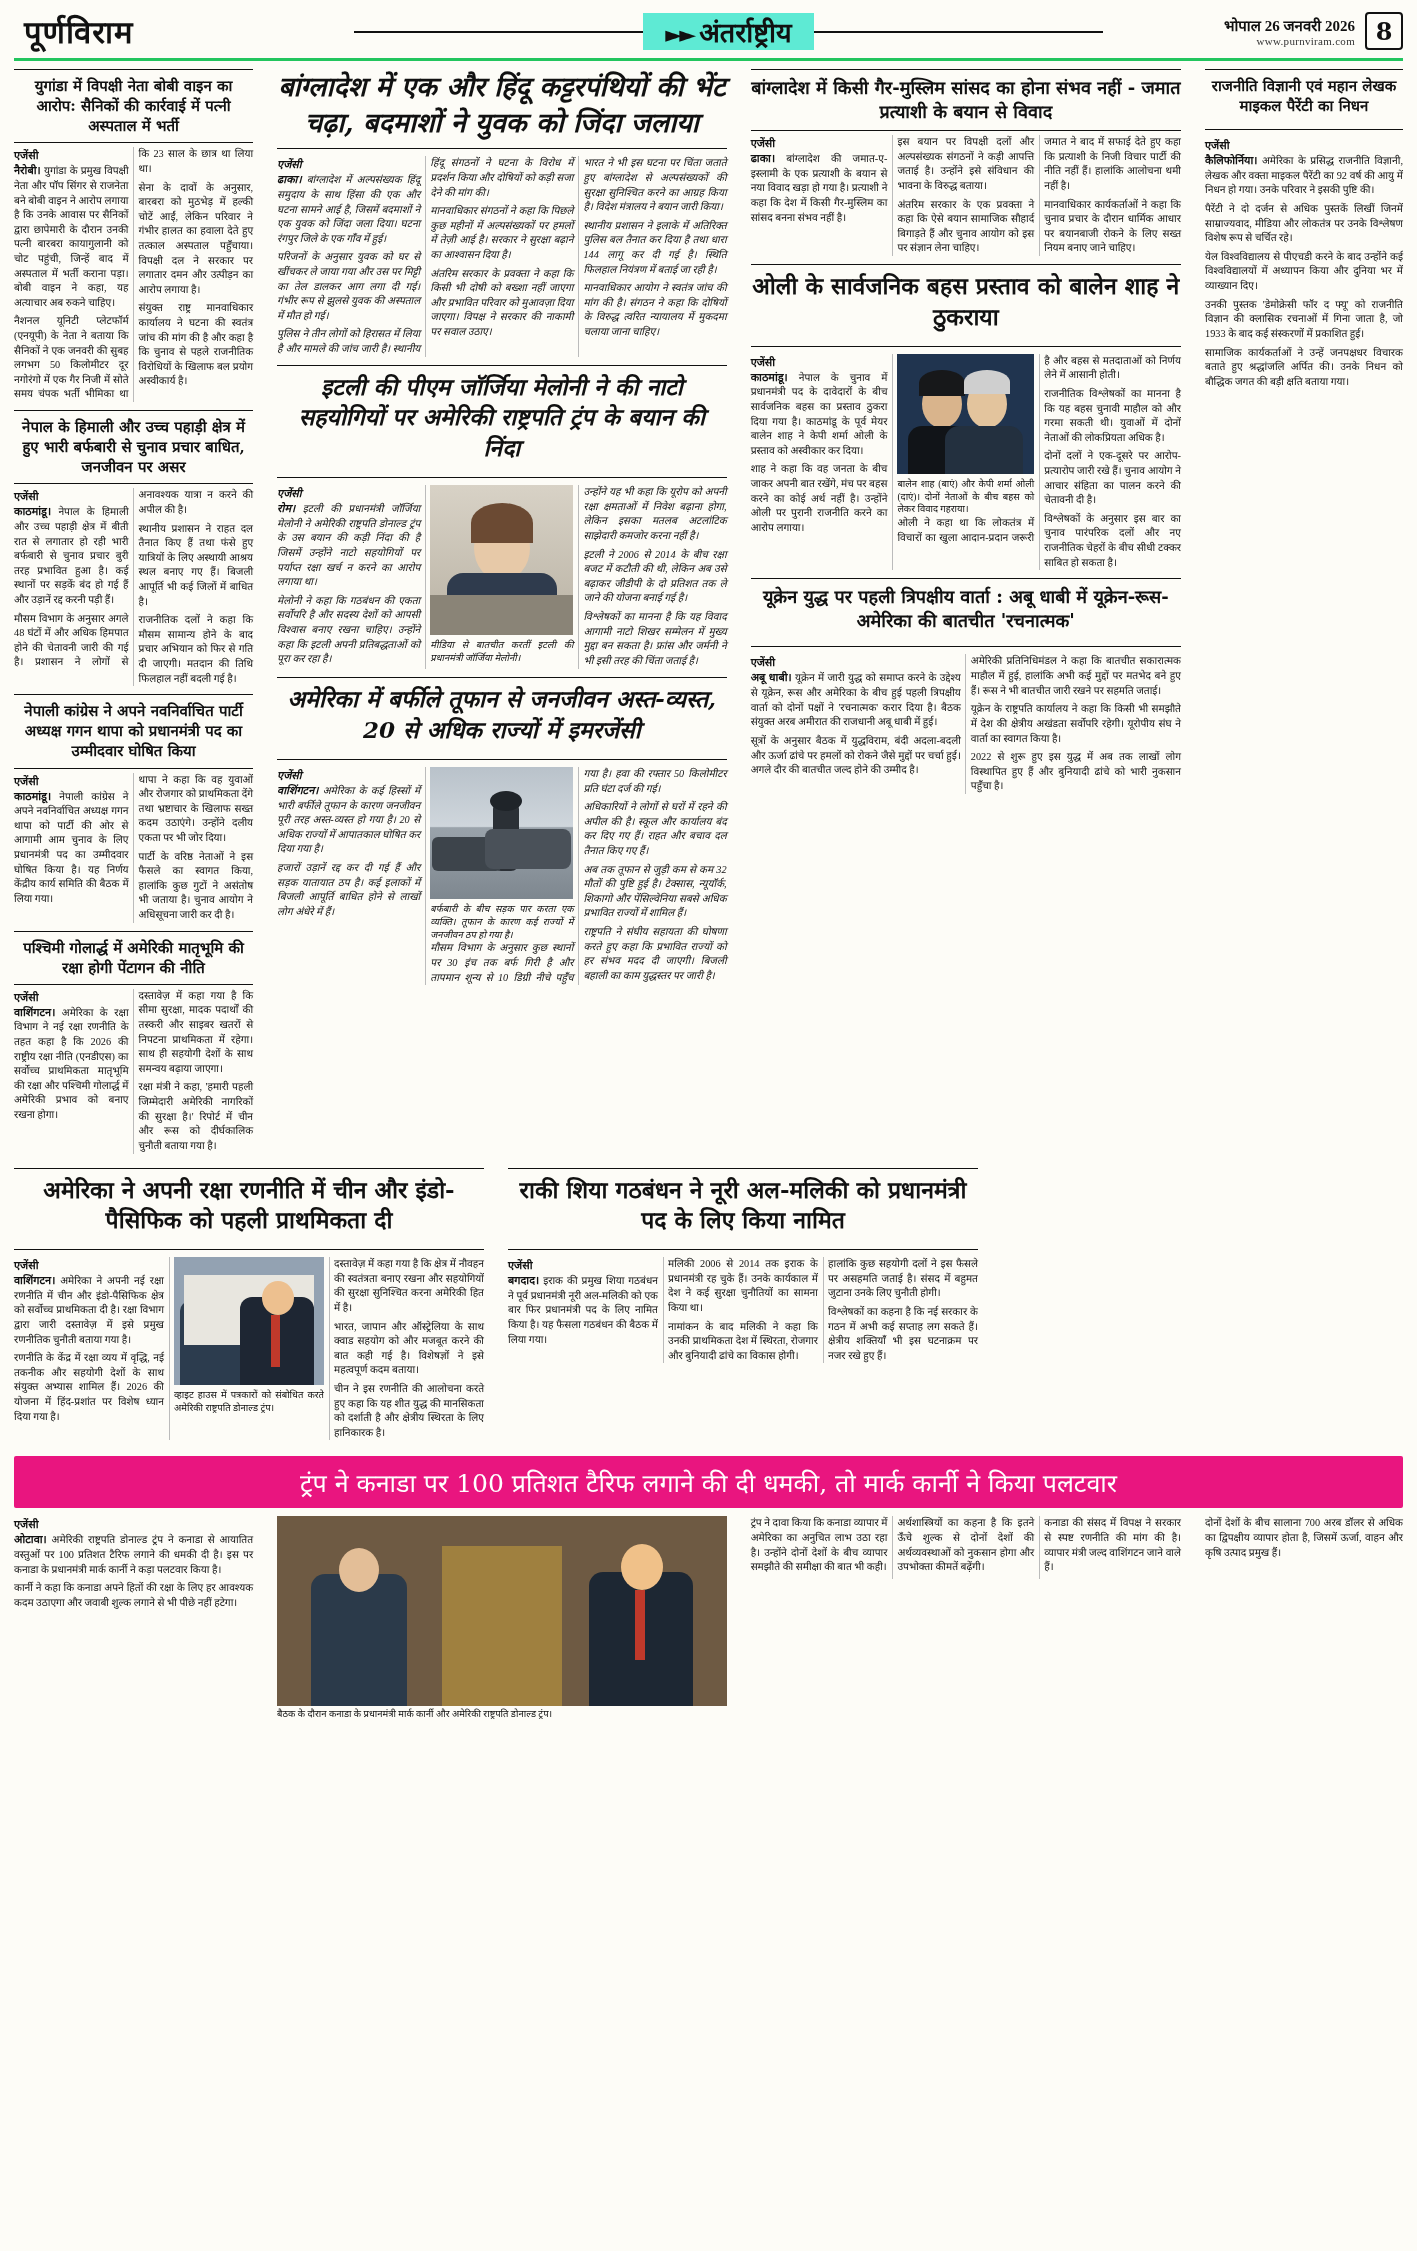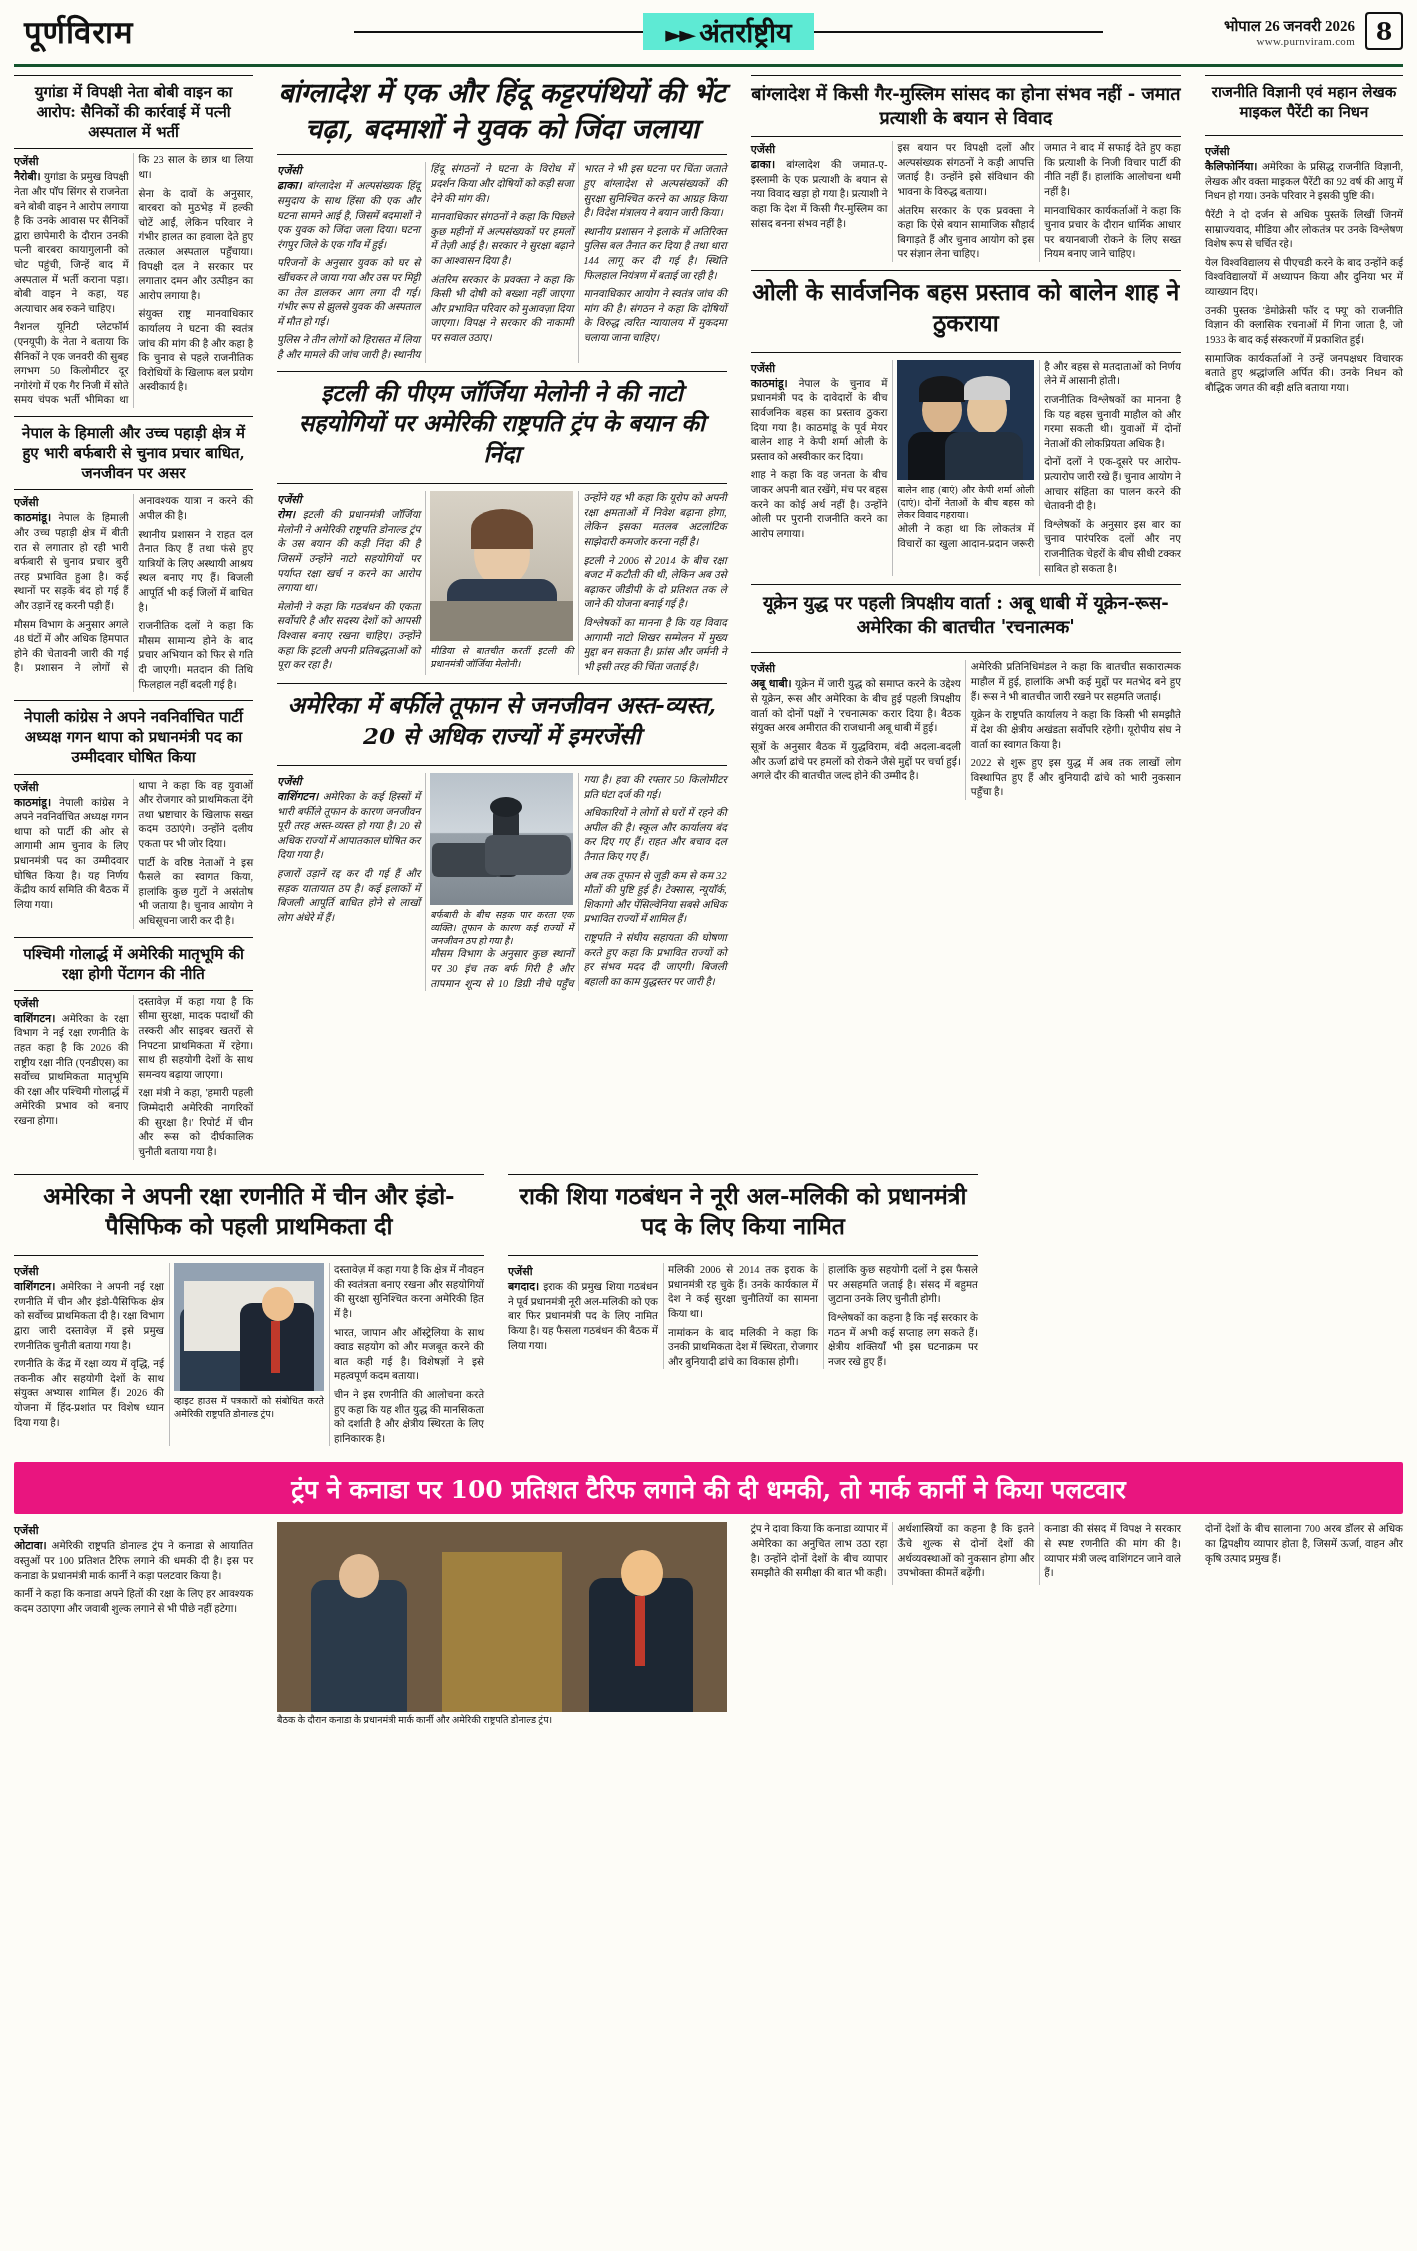--- a/index.html
+++ b/index.html
@@ -7,21 +7,21 @@
   body {
     width:1417px;
     background:#fdfcf7;
     font-family:"Liberation Serif", "DejaVu Serif", serif;
     color:#111;
   }
   .page { width:1417px; min-height:2251px; padding:10px 14px 14px 14px; position:relative; }
 
   
   .masthead { display:flex; align-items:center; justify-content:space-between;
-    border-bottom:3px solid #14532d; padding-bottom:12px; }
+    border-bottom:3px solid #22c55e; padding-bottom:6px; }
   .masthead-left { width:340px; }
   .logo {
     font-family:"DejaVu Serif", serif;
     font-weight:bold; font-size:31px; letter-spacing:1px;
     color:#111; padding-left:10px;
   }
   .masthead-center { flex:1; text-align:center; position:relative; }
   .masthead-center .rule { border-top:2px solid #111; position:absolute; top:50%; left:0; right:0; }
   .section-name {
     position:relative; display:inline-block; background:#5eead4;
@@ -75,21 +75,21 @@
   
   .photo { background:#5c6670; position:relative; overflow:hidden; }
   .ph-caption { font-size:9.5px; line-height:1.35; text-align:justify; margin-top:2px; }
   .snowscene { background:linear-gradient(#b9c2ca 0%, #cfd6dc 45%, #9aa3ab 46%, #7e878f 100%); }
   .figure-dark { position:absolute; background:#2b3036; }
   .blob { position:absolute; border-radius:50%; }
 
   
   .banner {
     background:#e9157f; color:#fff; text-align:center;
-    font-family:"DejaVu Serif", serif; font-weight:bold;
+    font-family:"DejaVu Serif", serif; font-weight:normal;
     font-size:25px; padding:9px 6px; margin:8px 0 6px 0;
     border-radius:2px;
   }
 
   .sep { border-top:1.5px solid #111; margin:7px 0; }
   .mt4 { margin-top:4px; }
 </style>
 </head>
 <body>
 

